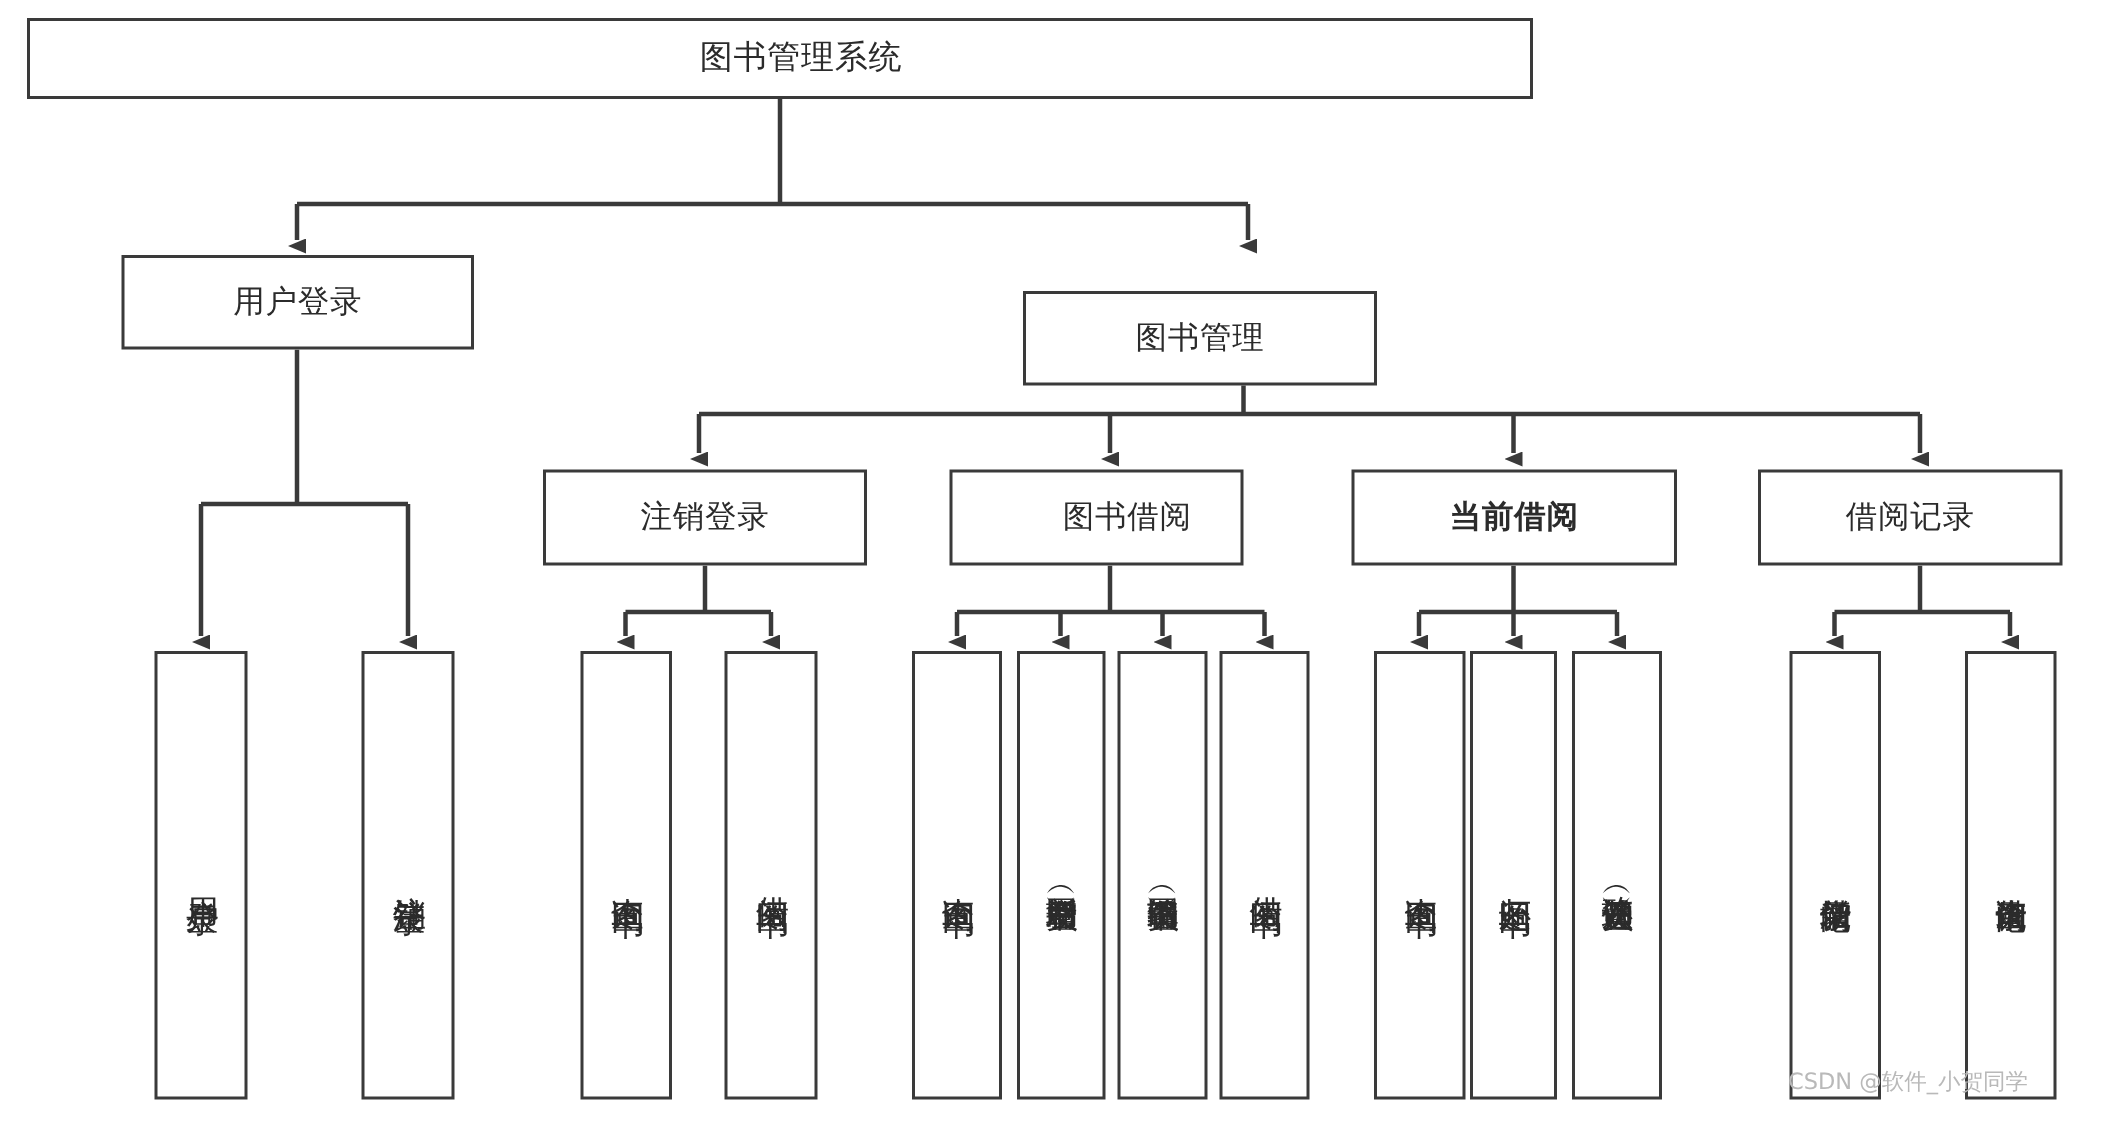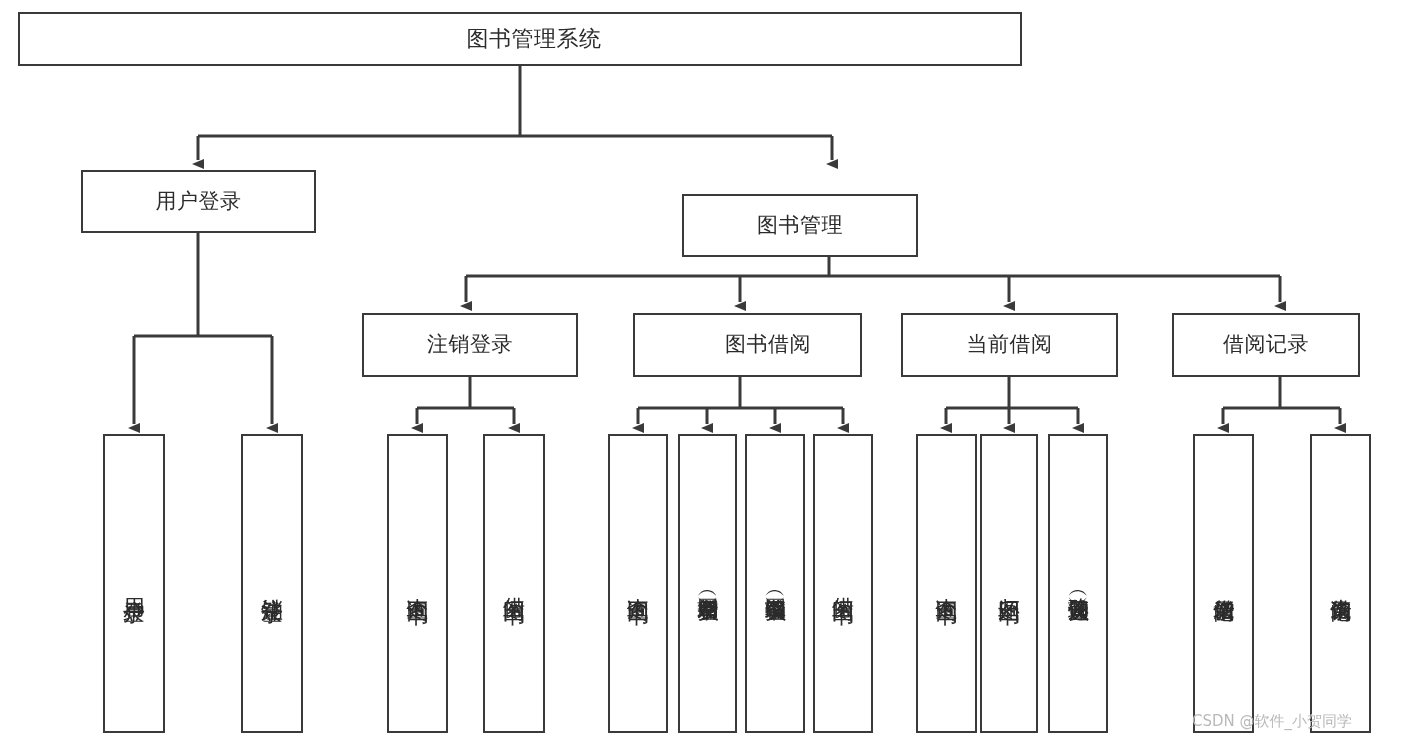--- a/index.html
+++ b/index.html
@@ -135,27 +135,27 @@
   <div class="node horiz" style="left:81px; top:170px; width:235px; height:63px;">
     <span class="label">用户登录</span>
   </div>
   <div class="node horiz" style="left:682px; top:170px; width:236px; height:63px;margin-top:24px;">
     <span class="label">图书管理</span>
   </div>
 
   <div class="node horiz" style="left:362px; top:313px; width:216px; height:64px;">
     <span class="label">注销登录</span>
   </div>
-  <div class="node horiz" style="left:633px; top:313px; width:229px; height:64px;padding-left:41px;">
+  <div class="node horiz" style="left:633px; top:313px; width:196px; height:64px;padding-left:41px;">
     <span class="label">图书借阅</span>
   </div>
-  <div class="node horiz" style="left:901px; top:313px; width:217px; height:64px;">
+  <div class="node horiz" style="left:901px; top:313px; width:217px; height:64px;font-weight:bold;">
     <span class="label">当前借阅</span>
   </div>
-  <div class="node horiz" style="left:1172px; top:313px; width:188px; height:64px;">
+  <div class="node horiz" style="left:1172px; top:313px; width:203px; height:64px;">
     <span class="label">借阅记录</span>
   </div>
 
   <div class="node vert" style="left:103px; top:434px; width:62px; height:299px;">
     <span class="label">用户登录</span>
   </div>
   <div class="node vert" style="left:241px; top:434px; width:62px; height:299px;">
     <span class="label">注销登录</span>
   </div>
 

